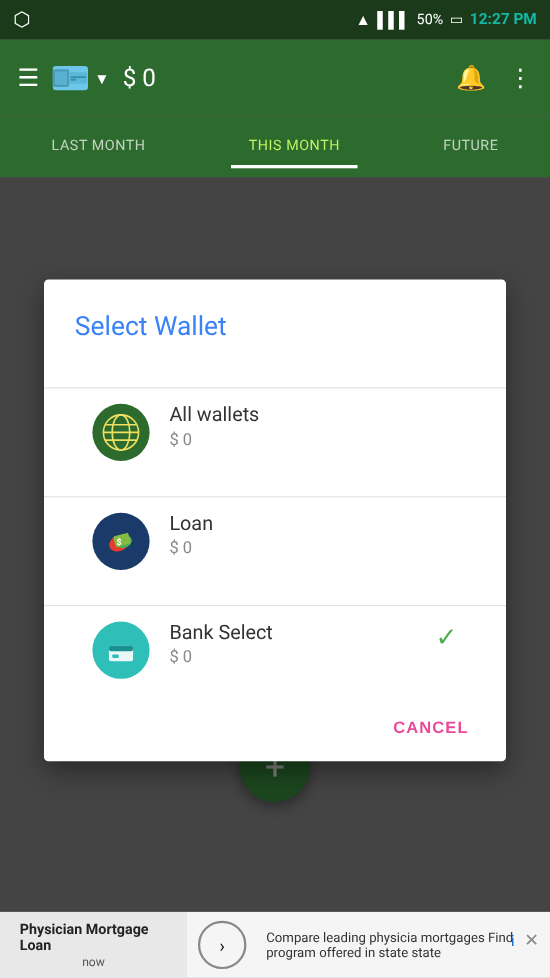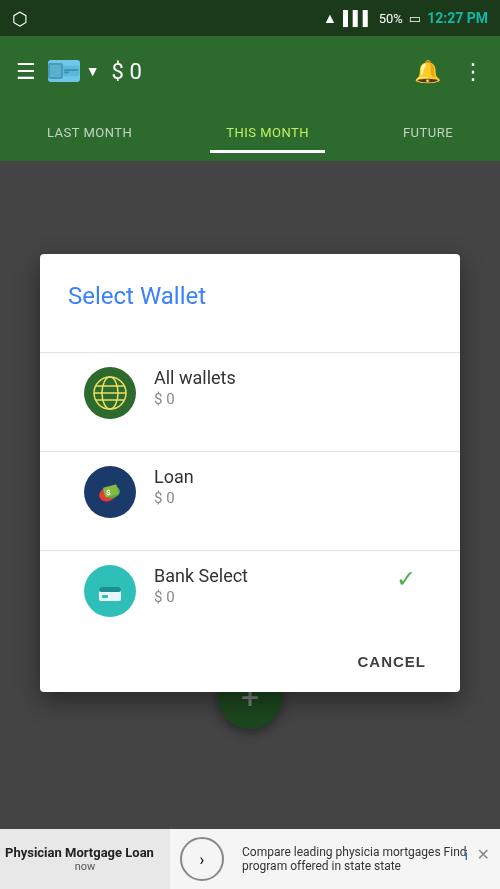--- a/index.html
+++ b/index.html
@@ -236,21 +236,21 @@
       margin-left: 10px;
     }
 
     
     .dialog-actions {
       display: flex;
       justify-content: flex-end;
       padding: 12px 20px 12px 0;
     }
     .cancel-button {
-      color: #404040;
+      color: #ec4899;
       font-size: 15px;
       font-weight: 600;
       letter-spacing: 1px;
       background: none;
       border: none;
       cursor: pointer;
       padding: 10px 14px;
       text-transform: uppercase;
     }
 
@@ -292,21 +292,21 @@
       overflow: hidden;
       z-index: 30;
     }
     .ad-left {
       width: 170px;
       background: #e8e8e8;
       height: 100%;
       display: flex;
       flex-direction: column;
       justify-content: center;
-      padding: 8px 5px;
+      padding: 8px 18px;
       flex-shrink: 0;
     }
     .ad-left-title {
       font-size: 13px;
       font-weight: bold;
       color: #222;
     }
     .ad-left-sub {
       font-size: 11px;
       color: #555;

